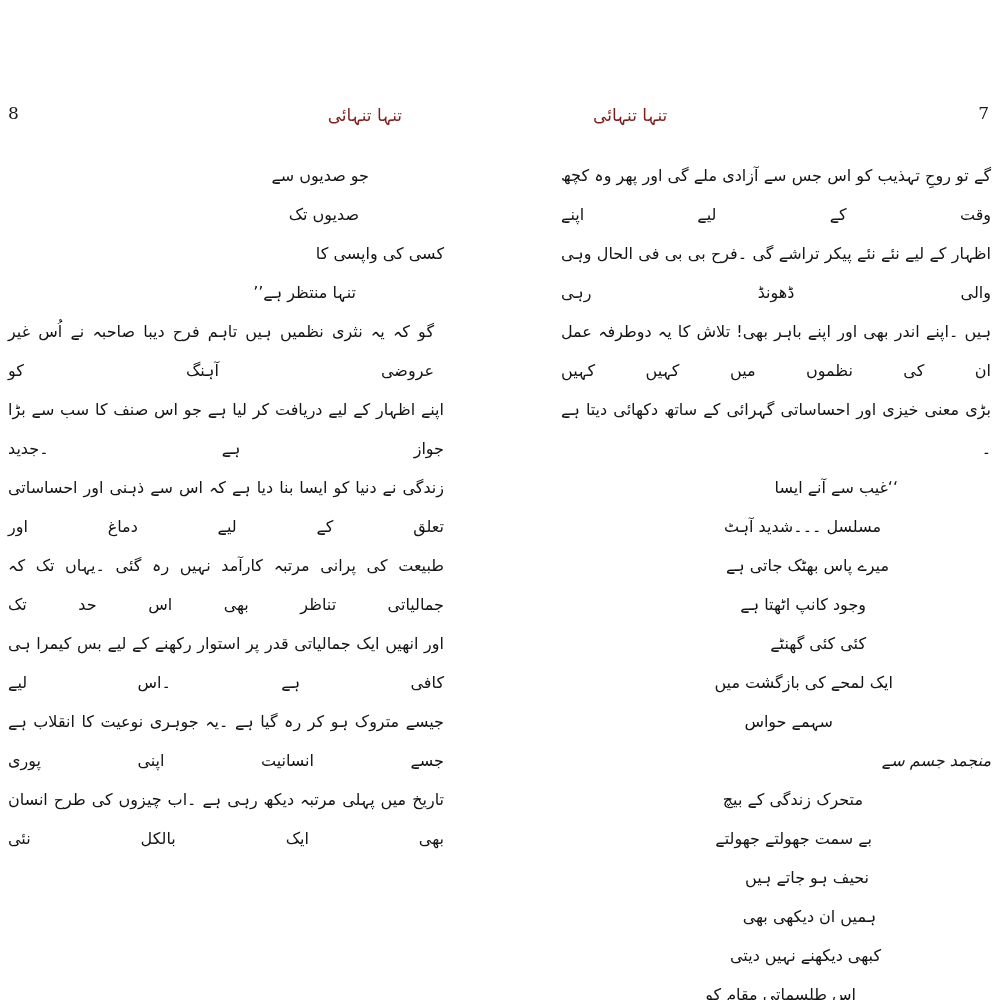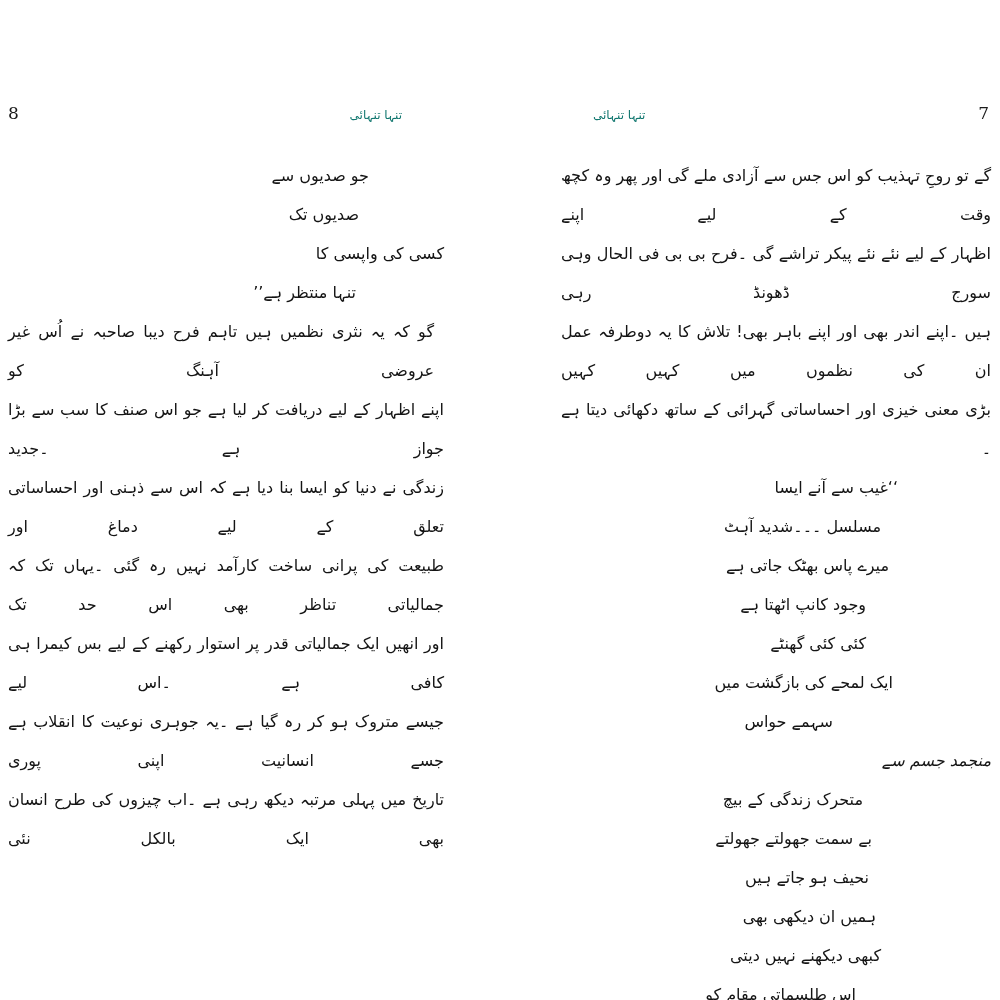--- a/index.html
+++ b/index.html
@@ -31,24 +31,24 @@
     font-size: 17px;
     line-height: 26px;
     color: #1a1a1a;
   }
   .page-left  .page-number { left: 0; }
   .page-right .page-number { right: 2px; }
 
   .running-title {
     position: absolute;
     top: 103px;
-    font-size: 12px;
+    font-size: 17px;
     line-height: 24px;
     direction: rtl;
-    color: #0f766e;
+    color: #7f1d1d;
   }
   .page-left  .running-title { right: 42px; }
   .page-right .running-title { left: 32px; }
 
   .page-body {
     position: absolute;
     top: 156px;
     left: 0;
     right: 0;
     direction: rtl;
@@ -79,35 +79,35 @@
       <div>
           <div class="poem-line" style="margin-right: 75px;">جو صدیوں سے</div>
           <div class="poem-line" style="margin-right: 85px;">صدیوں تک</div>
           <div class="poem-line" style="">کسی کی واپسی کا</div>
           <div class="poem-line" style="margin-right: 88px;">تنہا منتظر ہے’’</div>
         </div>
       <div>
           <div class="prose-line" style="margin-right: 10px;">گو کہ یہ نثری نظمیں ہیں تاہم فرح دیبا صاحبہ نے اُس غیر عروضی آہنگ کو</div>
           <div class="prose-line">اپنے اظہار کے لیے دریافت کر لیا ہے جو اس صنف کا سب سے بڑا جواز ہے ۔جدید</div>
           <div class="prose-line">زندگی نے دنیا کو ایسا بنا دیا ہے کہ اس سے ذہنی اور احساساتی تعلق کے لیے دماغ اور</div>
-          <div class="prose-line">طبیعت کی پرانی ساخت کارآمد نہیں رہ گئی ۔یہاں تک کہ جمالیاتی تناظر بھی اس حد تک</div>
+          <div class="prose-line">طبیعت کی پرانی مرتبہ کارآمد نہیں رہ گئی ۔یہاں تک کہ جمالیاتی تناظر بھی اس حد تک</div>
           <div class="prose-line">اور انھیں ایک جمالیاتی قدر پر استوار رکھنے کے لیے بس کیمرا ہی کافی ہے ۔اس لیے</div>
           <div class="prose-line">جیسے متروک ہو کر رہ گیا ہے ۔یہ جوہری نوعیت کا انقلاب ہے جسے انسانیت اپنی پوری</div>
           <div class="prose-line">تاریخ میں پہلی مرتبہ دیکھ رہی ہے ۔اب چیزوں کی طرح انسان بھی ایک بالکل نئی</div>
         </div>
     </div>
   </div>
 
   <div class="page page-right">
     <div class="page-number">7</div>
     <div class="running-title">تنہا تنہائی</div>
     <div class="page-body">
       <div>
           <div class="prose-line">گے تو روحِ تہذیب کو اس جس سے آزادی ملے گی اور پھر وہ کچھ وقت کے لیے اپنے</div>
-          <div class="prose-line">اظہار کے لیے نئے نئے پیکر تراشے گی ۔فرح بی بی فی الحال وہی سورج ڈھونڈ رہی</div>
+          <div class="prose-line">اظہار کے لیے نئے نئے پیکر تراشے گی ۔فرح بی بی فی الحال وہی والی ڈھونڈ رہی</div>
           <div class="prose-line">ہیں ۔اپنے اندر بھی اور اپنے باہر بھی! تلاش کا یہ دوطرفہ عمل ان کی نظموں میں کہیں کہیں</div>
           <div class="prose-line last">بڑی معنی خیزی اور احساساتی گہرائی کے ساتھ دکھائی دیتا ہے ۔</div>
         </div>
       <div>
           <div class="poem-line" style="margin-right: 93px;">‘‘غیب سے آنے ایسا</div>
           <div class="poem-line" style="margin-right: 110px;">مسلسل ۔۔۔شدید آہٹ</div>
           <div class="poem-line" style="margin-right: 102px;">میرے پاس بھٹک جاتی ہے</div>
           <div class="poem-line" style="margin-right: 125px;">وجود کانپ اٹھتا ہے</div>
           <div class="poem-line" style="margin-right: 125px;">کئی کئی گھنٹے</div>
           <div class="poem-line" style="margin-right: 98px;">ایک لمحے کی بازگشت میں</div>

